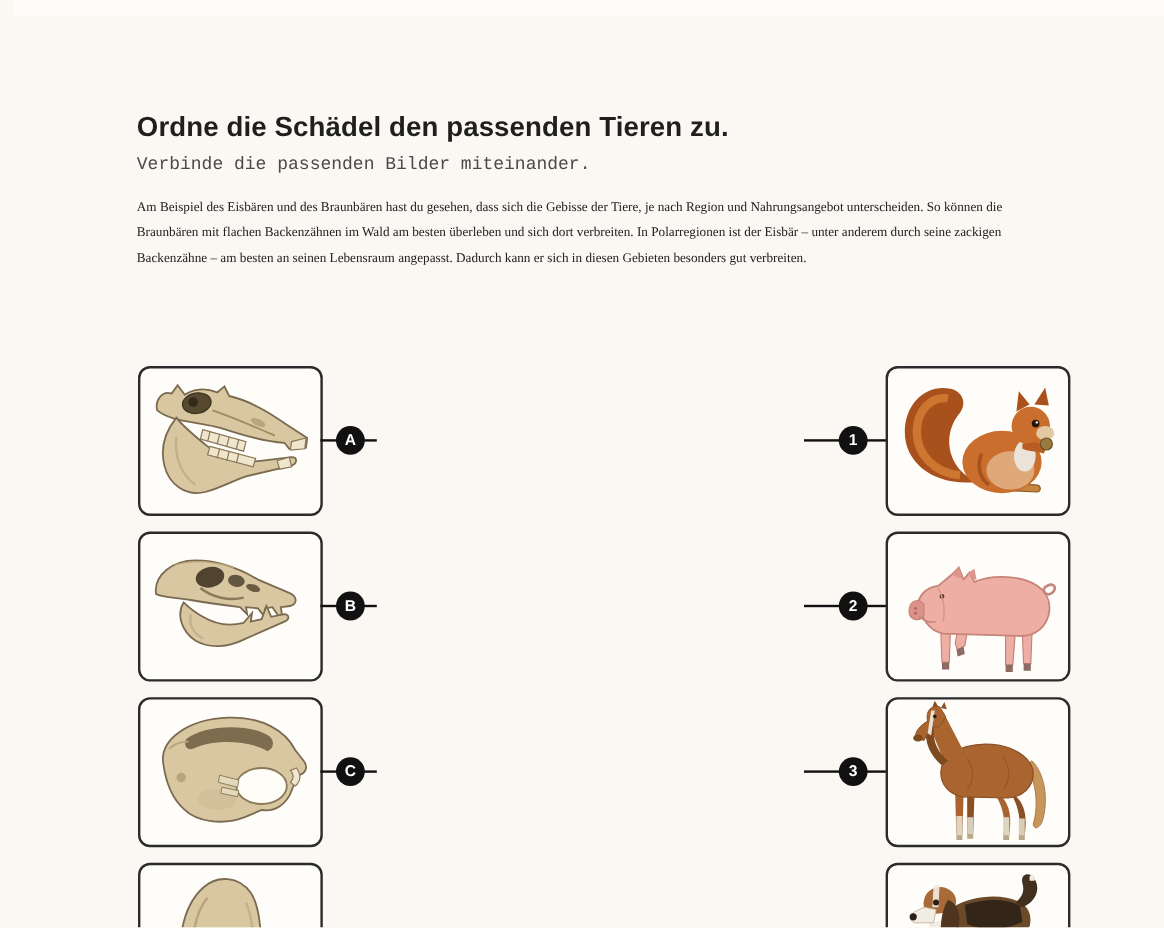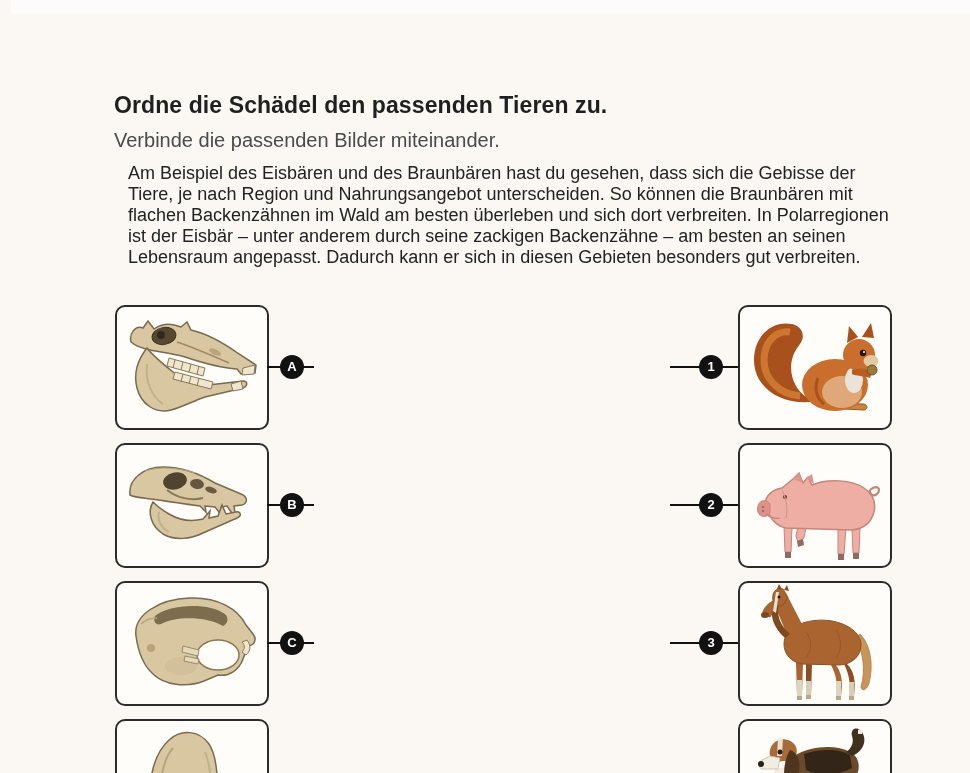--- a/index.html
+++ b/index.html
@@ -14,25 +14,25 @@
     background:linear-gradient(#fdfcfa 0 12px, #fbf8f4 14px);
     overflow:hidden;
     margin-left:11px;
   }
   .page-title{
     position:absolute; left:103px; top:92px;
     font-size:23px; font-weight:700; color:#1f1f1f; letter-spacing:.1px;
   }
   .page-subtitle{
     position:absolute; left:103px; top:129px;
-    font-size:20px; color:#4a4a4a;
+    font-size:15px; color:#4a4a4a;font-family:Liberation Mono, monospace;
   }
   .intro-block{
-    position:absolute; left:117px; top:163px; width:764px;
-    font-size:18px; color:#222; line-height:21px;
+    position:absolute; left:103px; top:163px; width:764px;
+    font-size:11px; color:#222; line-height:21px;font-family:Liberation Serif, serif;
   }
   .row{ position:absolute; left:0; width:970px; height:125px; }
   .r1{ top:305px } .r2{ top:443px } .r3{ top:581px } .r4{ top:719px }
   .card{
     position:absolute; top:0; width:154px; height:125px;
     background:#fffdf9; border:2px solid #2b2b2b; border-radius:10px;
     display:flex; align-items:center; justify-content:center; overflow:hidden;
   }
   .skull-card{ left:104px } .animal-card{ left:727px }
   .card svg{ width:150px; height:120px; display:block; }

